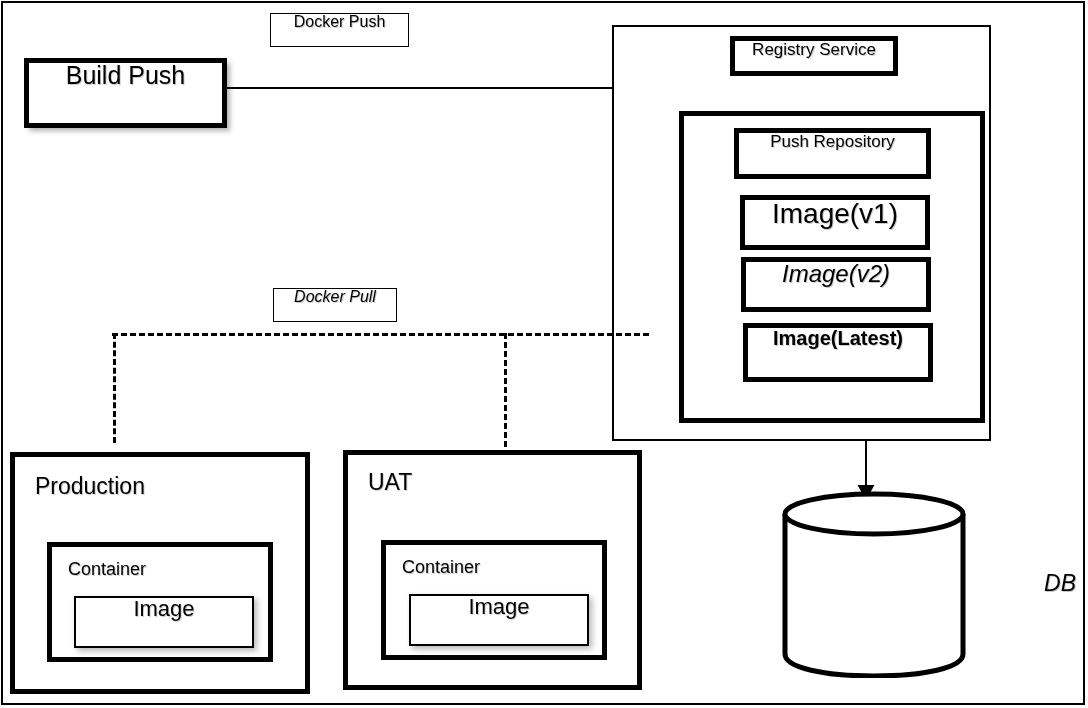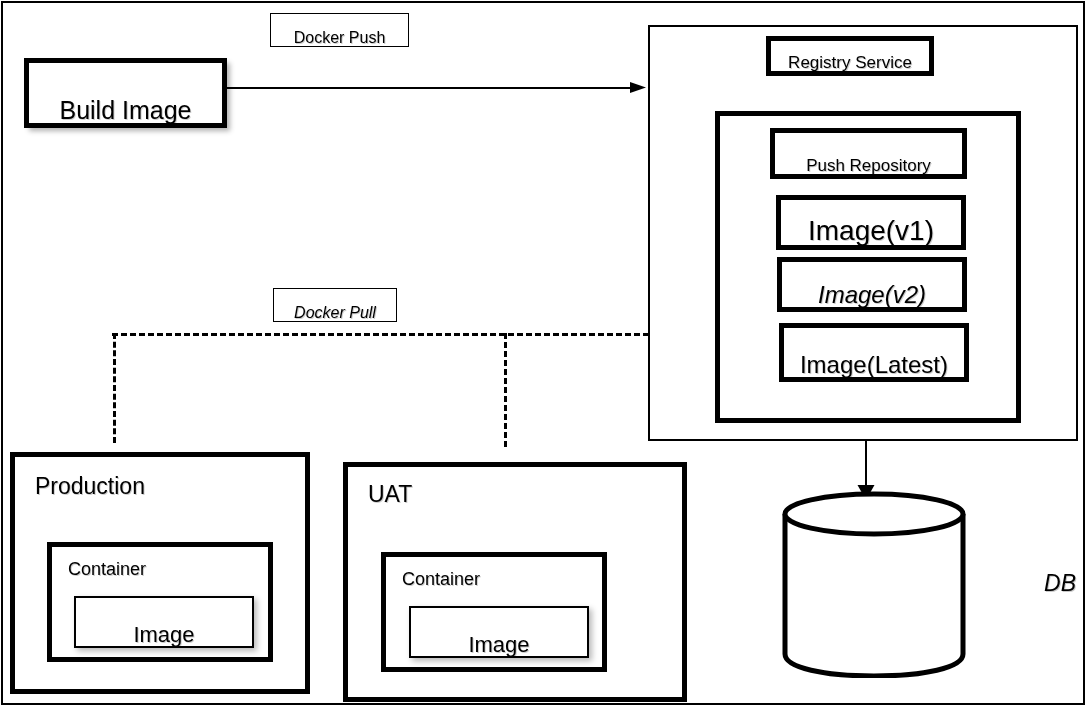--- a/index.html
+++ b/index.html
@@ -45,21 +45,21 @@
   .box-hair {
     border: 1.5px solid #000000;
   }
   .lbl {
     color: #000000;
     white-space: nowrap;
     text-shadow: 1px 1px 0 rgba(0,0,0,0.20);
     line-height: 1;
   }
   .center {
-    align-items: flex-end;
+    align-items: flex-start;
     justify-content: center;
   }
   .shadowbox {
     box-shadow: 4px 4px 5px -1px rgba(0,0,0,0.30);
   }
   .softshadow {
     box-shadow: 3px 3px 6px 0 rgba(0,0,0,0.28);
   }
   
   .hline {
@@ -103,50 +103,50 @@
 
 <div id="canvas">
 
   <div class="page-frame"></div>
 
   <div class="box box-hair center" style="left:270px; top:13px; width:139px; height:34px;">
     <span class="lbl" style="font-size:16px;">Docker Push</span>
   </div>
 
   <div class="box box-thick center shadowbox" style="left:24px; top:58px; width:203px; height:70px;">
-    <span class="lbl" style="font-size:25px;">Build Image</span>
+    <span class="lbl" style="font-size:25px;">Build Push</span>
   </div>
 
   <div class="hline" style="left:227px; top:87px; width:406px;"></div>
   <svg class="arrow" style="left:630px; top:78px;" width="20" height="20" viewBox="0 0 20 20">
     <polygon points="0,4 16,9.5 0,15" fill="#000000"></polygon>
   </svg>
 
-  <div class="box box-thin" style="left:648px; top:25px; width:430px; height:416px; display:block;">
+  <div class="box box-thin" style="left:612px; top:25px; width:379px; height:416px; display:block;">
 
     <div class="box box-thick center" style="left:116px; top:9px; width:168px; height:40px;">
       <span class="lbl" style="font-size:17px;">Registry Service</span>
     </div>
 
     <div class="box box-thick" style="left:65px; top:84px; width:306px; height:312px; display:block;">
 
       <div class="box box-thick center" style="left:50px; top:12px; width:197px; height:51px;">
         <span class="lbl" style="font-size:17px;">Push Repository</span>
       </div>
 
       <div class="box box-thick center" style="left:56px; top:79px; width:190px; height:55px;">
         <span class="lbl" style="font-size:28px;">Image(v1)</span>
       </div>
 
       <div class="box box-thick center" style="left:57px; top:141px; width:190px; height:55px;font-style:italic;">
         <span class="lbl" style="font-size:24px;">Image(v2)</span>
       </div>
 
       <div class="box box-thick center" style="left:59px; top:207px; width:190px; height:59px;">
-        <span class="lbl" style="font-size:24px;">Image(Latest)</span>
+        <span class="lbl" style="font-size:20px;font-weight:bold;">Image(Latest)</span>
       </div>
 
     </div>
   </div>
 
   <div class="box box-hair center" style="left:273px; top:288px; width:124px; height:34px;font-style:italic;">
     <span class="lbl" style="font-size:16px;">Docker Pull</span>
   </div>
 
   <div class="dashed-h" style="left:112px; top:333px; width:537px;"></div>
@@ -158,21 +158,21 @@
 
     <div class="box box-thick" style="left:32px; top:85px; width:226px; height:120px; display:block;">
       <span class="lbl" style="position:absolute; left:16px; top:13px; font-size:18px;">Container</span>
 
       <div class="box box-thin center softshadow" style="left:22px; top:49px; width:180px; height:52px;">
         <span class="lbl" style="font-size:22px;">Image</span>
       </div>
     </div>
   </div>
 
-  <div class="box box-thick" style="left:343px; top:462px; width:344px; height:240px; display:block;">
+  <div class="box box-thick" style="left:343px; top:450px; width:299px; height:240px; display:block;">
     <span class="lbl" style="position:absolute; left:20px; top:16px; font-size:23px;">UAT</span>
 
     <div class="box box-thick" style="left:33px; top:85px; width:226px; height:120px; display:block;">
       <span class="lbl" style="position:absolute; left:16px; top:13px; font-size:18px;">Container</span>
 
       <div class="box box-thin center softshadow" style="left:23px; top:49px; width:180px; height:52px;">
         <span class="lbl" style="font-size:22px;">Image</span>
       </div>
     </div>
   </div>

